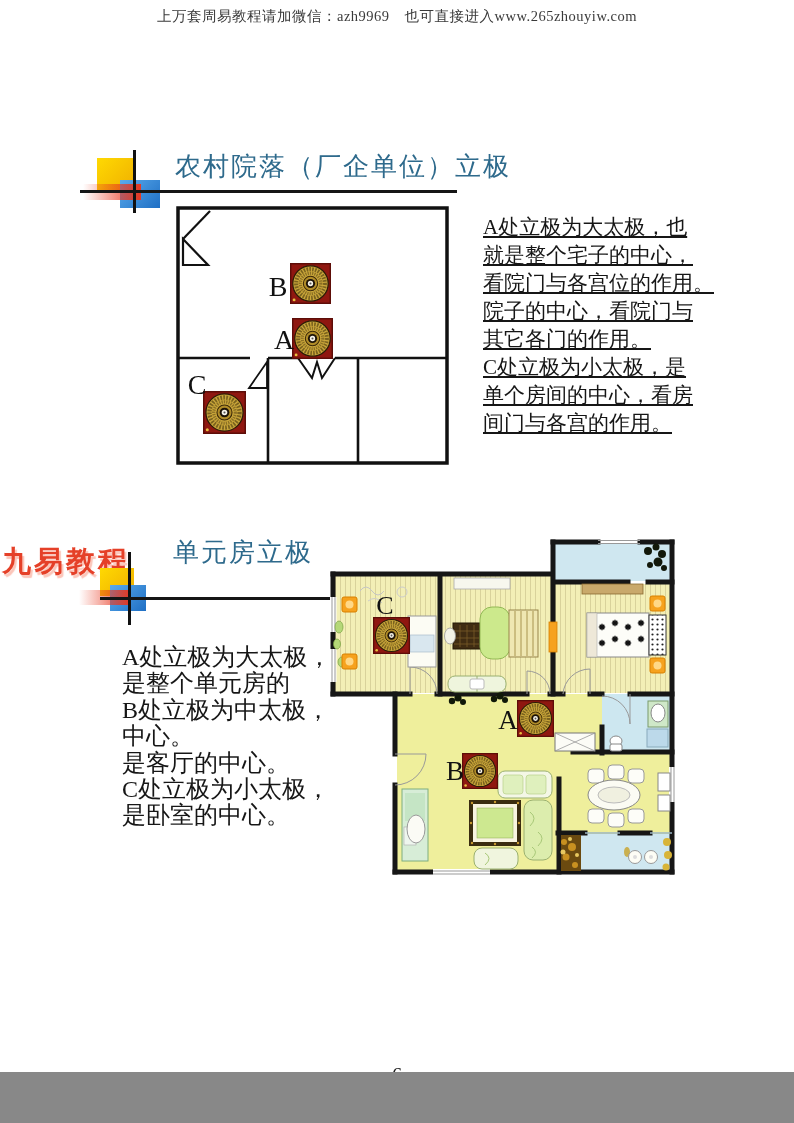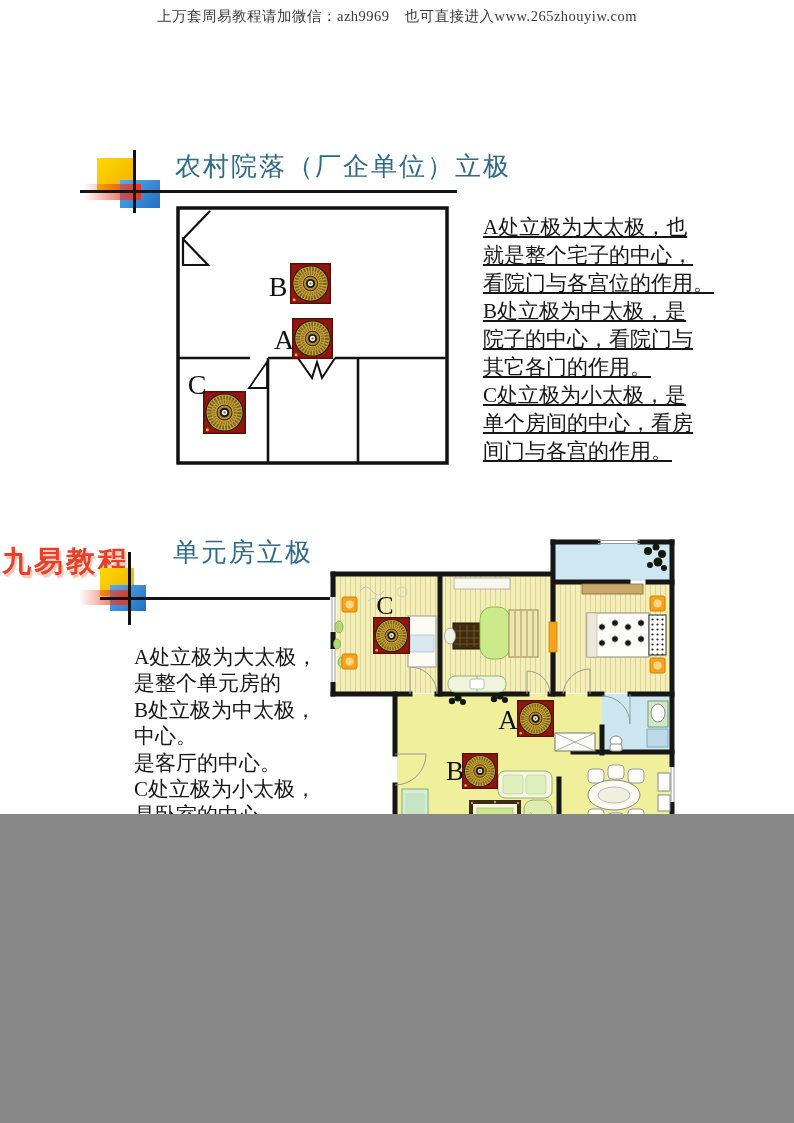--- a/index.html
+++ b/index.html
@@ -1,17 +1,17 @@
 <!DOCTYPE html>
 <html><head>
 <meta charset="utf-8">
 <style>
   html,body{margin:0;padding:0;background:#888;}
   .page{
-    position:relative;width:794px;height:814px;margin:0 auto;
+    position:relative;width:794px;height:1072px;margin:0 auto;
     background:#ffffff;overflow:hidden;
     font-family:"Liberation Serif", serif;
   }
   .hdr{
     position:absolute;left:0;right:0;top:7px;text-align:center;
     font-size:14.5px;color:#3a3a3a;letter-spacing:0.5px;
   }
   
   .deco{position:absolute;width:85px;height:78px;}
   .deco .sq-y{position:absolute;background:linear-gradient(135deg,#ffd902,#efae00);}
@@ -24,21 +24,21 @@
     font-family:"Liberation Serif", serif;white-space:nowrap;text-align:center;
   }
   .logo{
     position:absolute;font-family:"Liberation Sans", sans-serif;
     font-weight:bold;font-size:29px;color:#e54028;letter-spacing:3px;
     text-shadow:2px 3px 1px rgba(248,150,128,0.55);white-space:nowrap;
   }
   .body-text{position:absolute;color:#161616;}
   .body-text .tline{white-space:nowrap;}
   .bt1{left:483px;top:213px;font-size:21px;line-height:28px;width:312px;text-decoration:underline;}
-  .bt2{left:122px;top:644px;font-size:21px;line-height:26.4px;width:210px;margin-left:12px;}
+  .bt2{left:122px;top:644px;font-size:24px;line-height:26.4px;width:210px;}
   .pagenum{position:absolute;left:0;right:0;top:1064px;text-align:center;
     font-size:20px;color:#222;}
   .footerbar{position:absolute;left:0;top:1110px;width:794px;height:13px;
     background:#f3f3f3;border-top:1px solid #e7e7e7;}
   svg text{font-family:"Liberation Serif", serif;}
 </style>
 </head>
 <body>
 
 <div class="page">
@@ -93,21 +93,20 @@
 
     <text x="108" y="96" font-size="28" fill="#111" text-anchor="middle">B</text>
     <text x="114" y="149" font-size="28" fill="#111" text-anchor="middle">A</text>
     <text x="27" y="194" font-size="28" fill="#111" text-anchor="middle">C</text>
   </svg>
 
   <div class="body-text bt1">
     <div class="tline">A处立极为大太极，也</div>
     <div class="tline">就是整个宅子的中心，</div>
     <div class="tline">看院门与各宫位的作用。</div>
-    <div class="tline">B处立极为中太极，是</div>
     <div class="tline">院子的中心，看院门与</div>
     <div class="tline">其它各门的作用。</div>
     <div class="tline">C处立极为小太极，是</div>
     <div class="tline">单个房间的中心，看房</div>
     <div class="tline">间门与各宫的作用。</div>
   </div>
 
   <div class="logo" style="left:2px;top:542px;">九易教程</div>
   <div class="deco" style="left:85px;top:552px;">
     <div class="sq-y" style="left:15px;top:16px;width:34px;height:28px;"></div>

